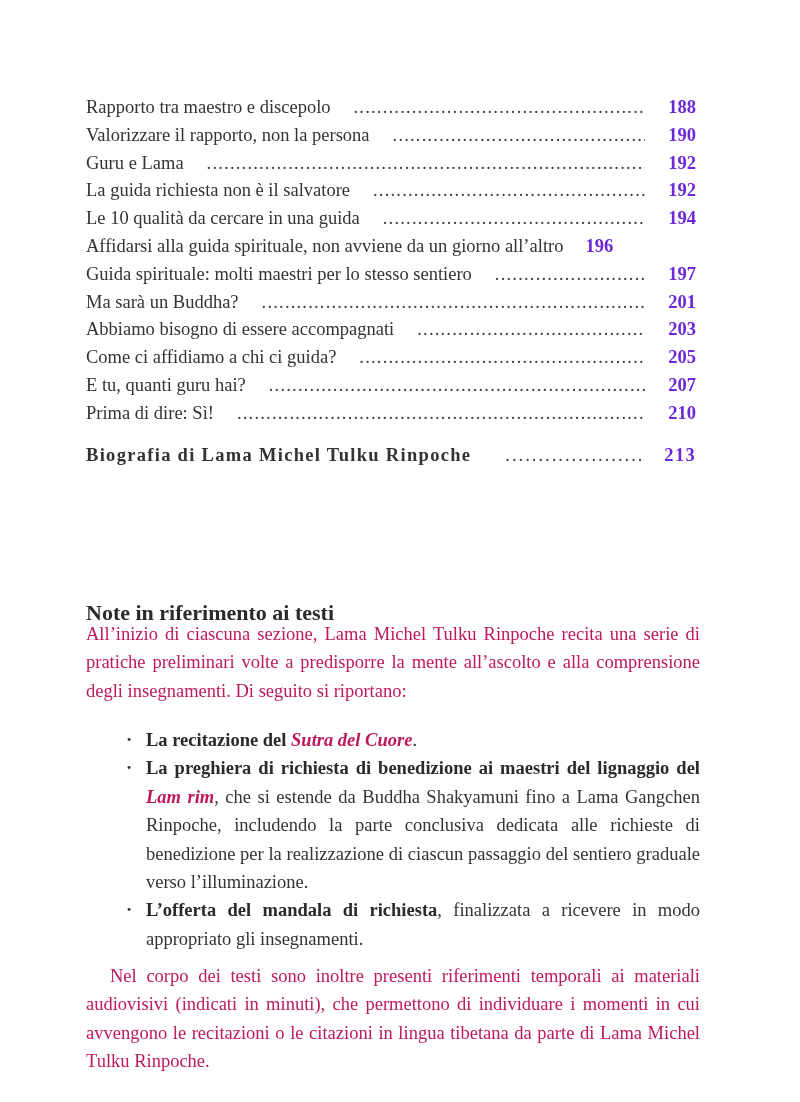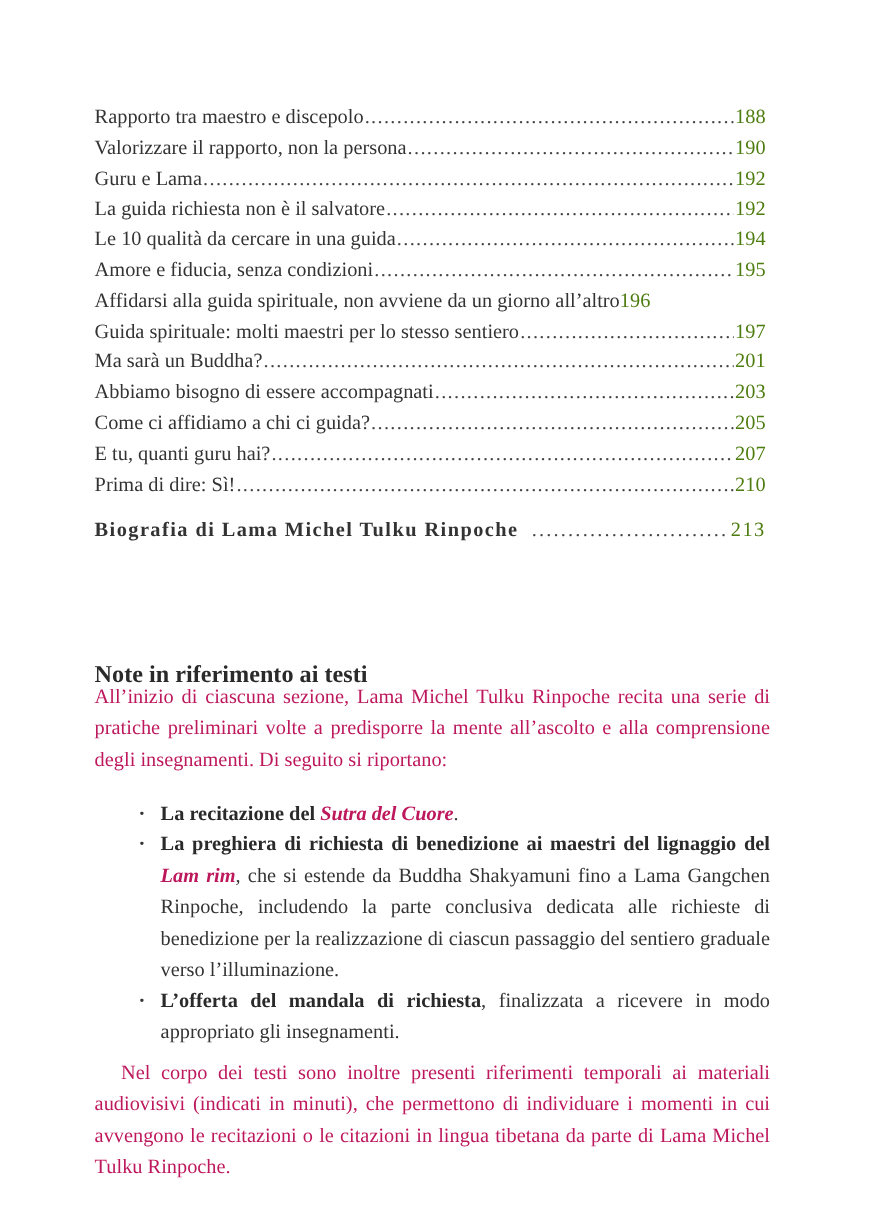--- a/index.html
+++ b/index.html
@@ -10,30 +10,31 @@
     }
     .toc {
       position: absolute; left: 86px; top: 94px; width: 610px;
     }
     .toc-row {
       display: flex; align-items: flex-start;
       height: 27.8px; line-height: 27.8px;
       font-family: "Liberation Serif", serif;
       font-size: 18.5px; color: #333;
       white-space: nowrap;
+      gap: 22px;
     }
     .toc-title { flex: 0 0 auto; }
     .toc-dots {
       flex: 1 1 auto; overflow: hidden; margin: 0 1px;
       color: #444; letter-spacing: 1.2px;
     }
     .toc-dots::before {
       content: "................................................................................................................................................";
     }
-    .toc-page { flex: 0 0 auto; font-weight: normal; color: #4d7c0f; }
+    .toc-page { flex: 0 0 auto; font-weight: bold; color: #6d28d9; }
     .toc-row.chapter {
       margin-top: 14px; font-weight: bold; letter-spacing: 1.3px;
     }
     .toc-row.chapter .toc-dots { margin-left: 12px; font-weight: normal; letter-spacing: 2px; }
 
     .notes-heading {
       position: absolute; left: 86px; top: 600px;
       font-family: "Liberation Serif", serif; font-weight: bold;
       font-size: 22px; color: #2a2a2a; margin: 0;
     }
@@ -82,25 +83,20 @@
       <span class="toc-title">La guida richiesta non è il salvatore</span>
       <span class="toc-dots"></span>
       <span class="toc-page">192</span>
     </div>
   <div class="toc-row">
       <span class="toc-title">Le 10 qualità da cercare in una guida</span>
       <span class="toc-dots"></span>
       <span class="toc-page">194</span>
     </div>
   <div class="toc-row">
-      <span class="toc-title">Amore e fiducia, senza condizioni</span>
-      <span class="toc-dots"></span>
-      <span class="toc-page">195</span>
-    </div>
-  <div class="toc-row">
       <span class="toc-title">Affidarsi alla guida spirituale, non avviene da un giorno all’altro</span>
       <span class="toc-page">196</span>
     </div>
   <div class="toc-row">
       <span class="toc-title">Guida spirituale: molti maestri per lo stesso sentiero</span>
       <span class="toc-dots"></span>
       <span class="toc-page">197</span>
     </div>
   <div class="toc-row">
       <span class="toc-title">Ma sarà un Buddha?</span>

